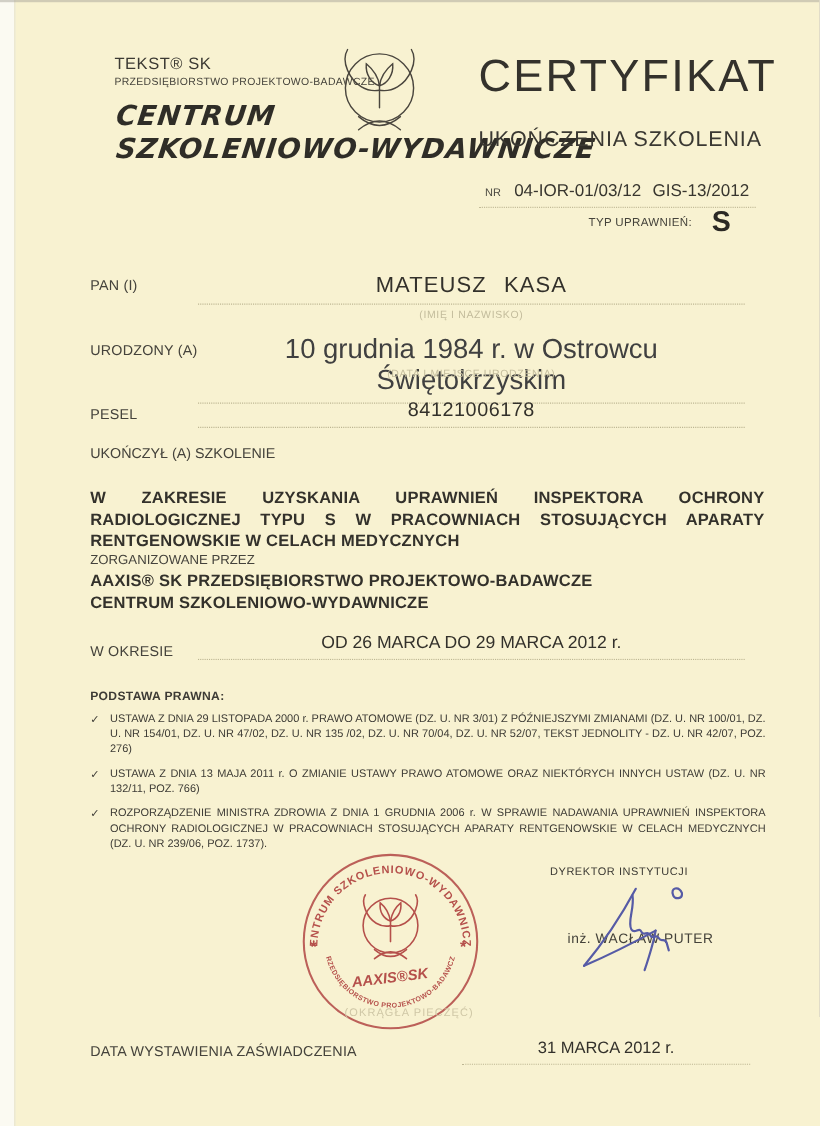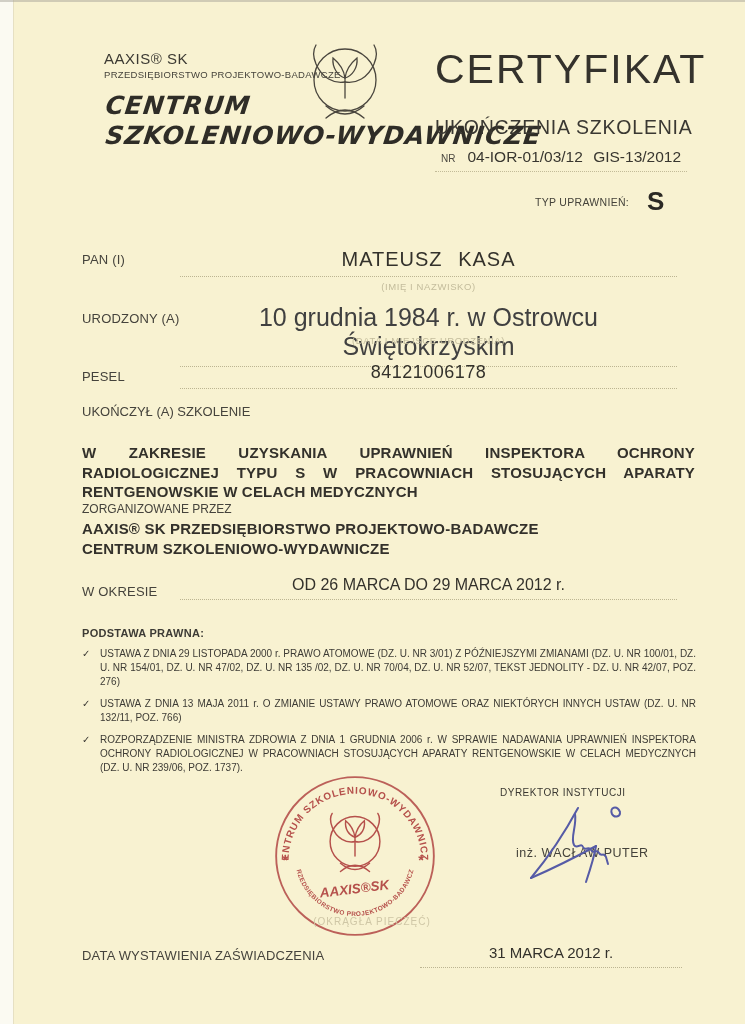--- a/index.html
+++ b/index.html
@@ -21,21 +21,21 @@
     font-family:"DejaVu Sans", sans-serif; white-space:nowrap; }
   .script1 { margin-top:11px; }
   .script2 { margin-top:1px; }
 
   .logo-svg { position:absolute; left:296px; top:38px; }
 
   
   .title-block { position:absolute; left:435px; top:46px; width:252px; text-align:center; }
   .cert-title { font-size:41px; letter-spacing:2px; color:#34322c; white-space:nowrap; }
   .cert-sub { font-size:19.5px; letter-spacing:.8px; margin-top:23px; color:#3a3832; white-space:nowrap; }
-  .nr-row { margin-top:9px; display:flex; align-items:baseline; justify-content:center;
+  .nr-row { margin-top:26px; display:flex; align-items:baseline; justify-content:center;
     gap:12px; padding-bottom:5px; border-bottom:1px dotted #c2bb98; white-space:nowrap; }
   .nr-label { font-size:10px; color:#4a4840; }
   .nr-value { font-size:15.5px; word-spacing:6px; color:#38362f;text-align:right; }
 
   .typ-row { position:absolute; left:535px; top:186px; display:flex; align-items:center; gap:18px;justify-content:center; }
   .typ-label { font-size:10.5px; color:#45433b; letter-spacing:.3px; }
   .typ-value { font-size:26px; font-weight:bold; color:#2b2924; }
 
   
   .field-label { position:absolute; left:82px; font-size:13px; color:#45433c; letter-spacing:.2px; }
@@ -76,21 +76,21 @@
     border-bottom:1px dotted #bcb592; font-size:15px; color:#33312b; padding-bottom:6px; }
 </style>
 </head>
 <body>
 
 <div class="page">
   <div class="edge-left"></div>
   <div class="edge-top"></div>
 
   <div class="brand">
-    <div class="brand-name">AAXIS® SK</div>
+    <div class="brand-name">TEKST® SK</div>
     <div class="brand-sub">PRZEDSIĘBIORSTWO PROJEKTOWO-BADAWCZE</div>
     <div class="brand-script script1">CENTRUM</div>
     <div class="brand-script script2">SZKOLENIOWO-WYDAWNICZE</div>
   </div>
 
   <svg class="logo-svg" width="100" height="108" viewBox="0 0 100 108" fill="none" stroke="#4a463e" stroke-width="1.3" stroke-linecap="round">
     <circle cx="49" cy="42" r="31"></circle>
     <path d="M49 60 C49 52 49 46 49 38"></path>
     <path d="M49 44 C38 46 26 40 20 26 C17 19 17 12 20 7"></path>
     <path d="M49 44 C60 46 72 40 78 26 C81 19 81 12 78 7"></path>

